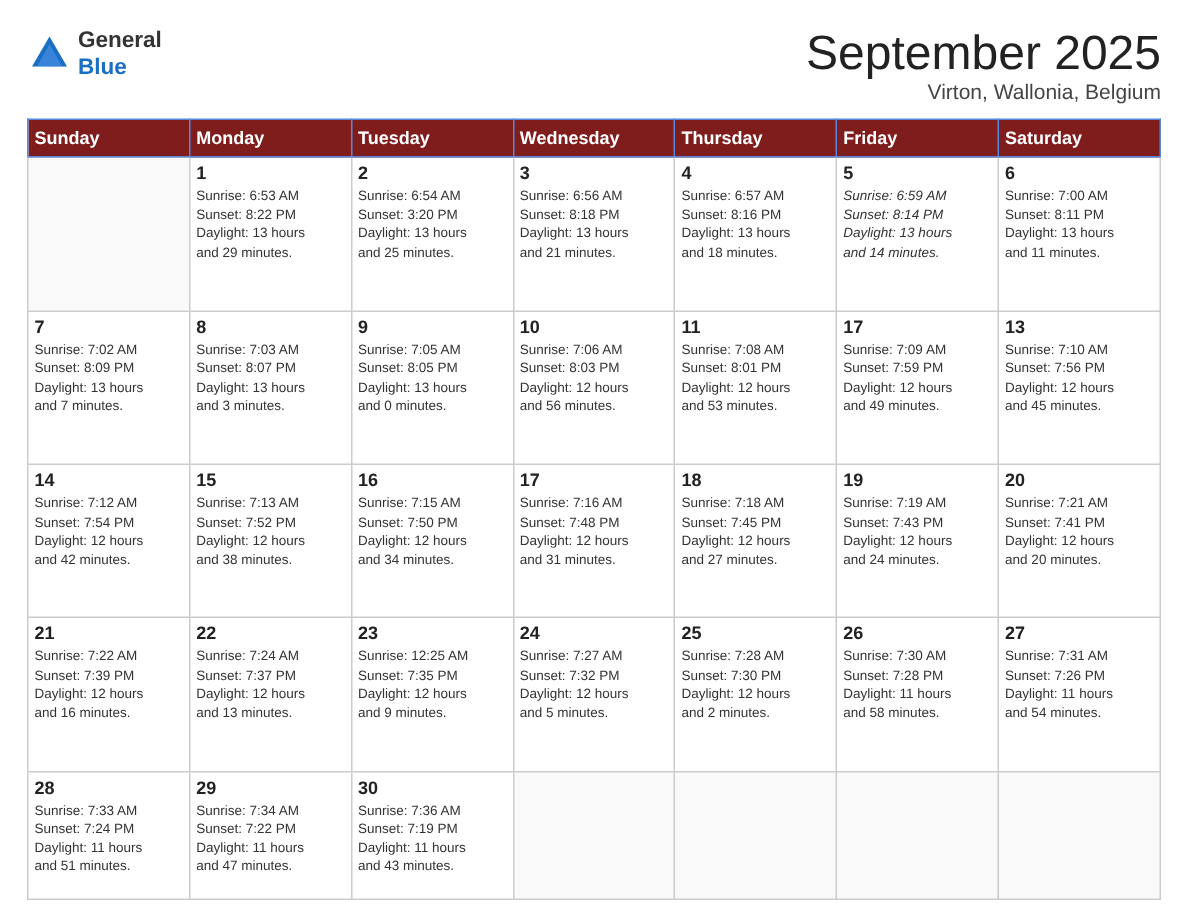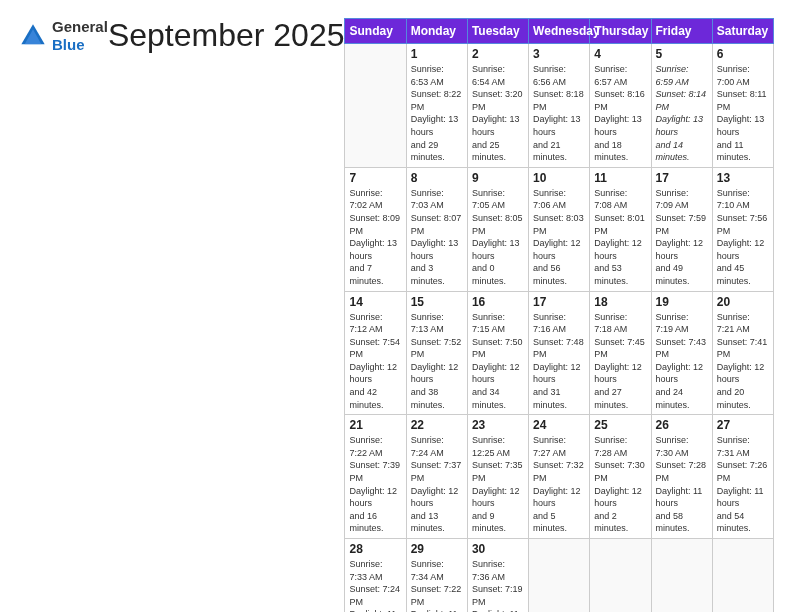--- a/index.html
+++ b/index.html
@@ -8,21 +8,21 @@
       background: #fff;
       width: 792px;
       height: 612px;
       overflow: hidden;
     }
     .page {
       width: 792px;
       height: 612px;
       padding: 18px 18px 12px 18px;
       display: flex;
-      flex-direction: row;
+      flex-direction: column;
     }
     .header {
       display: flex;
       justify-content: space-between;
       align-items: flex-start;
       margin-bottom: 10px;
     }
     .logo {
       display: flex;
       align-items: center;
@@ -52,21 +52,21 @@
       color: #444;
     }
     .calendar {
       flex: 1;
       border: 1px solid #ccc;
       border-collapse: collapse;
       width: 100%;
       table-layout: fixed;
     }
     .calendar th {
-      background: #6d28d9;
+      background: #7f1d1d;
       color: #fff;
       font-size: 12px;
       font-weight: bold;
       padding: 5px 4px;
       text-align: left;
       border: 1px solid #5588dd;
     }
     .calendar td {
       border: 1px solid #ccc;
       vertical-align: top;
@@ -104,20 +104,21 @@
         <polygon points="18,4 32,28 4,28" fill="#1a6fc4"></polygon>
         <polygon points="18,10 28,28 8,28" fill="#5599ee" opacity="0.5"></polygon>
       </svg>
       <div class="logo-text">
         <span style="color:#333;">General</span><br>
         <span style="color:#1a6fc4;">Blue</span>
       </div>
     </div>
     <div class="title-block">
       <div class="month-title">September 2025</div>
+      <div class="subtitle">Virton, Wallonia, Belgium</div>
     </div>
   </div>
 
   <table class="calendar">
     <thead>
       <tr>
 
       <th>Sunday</th>
           <th>Monday</th>
           <th>Tuesday</th>

